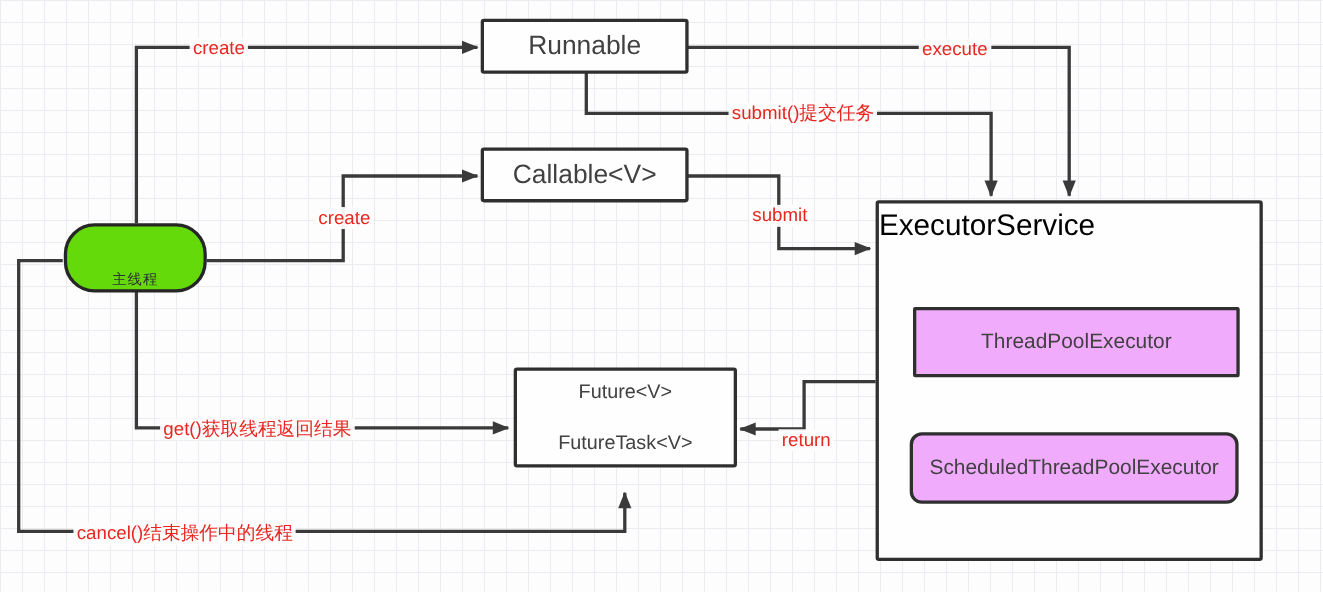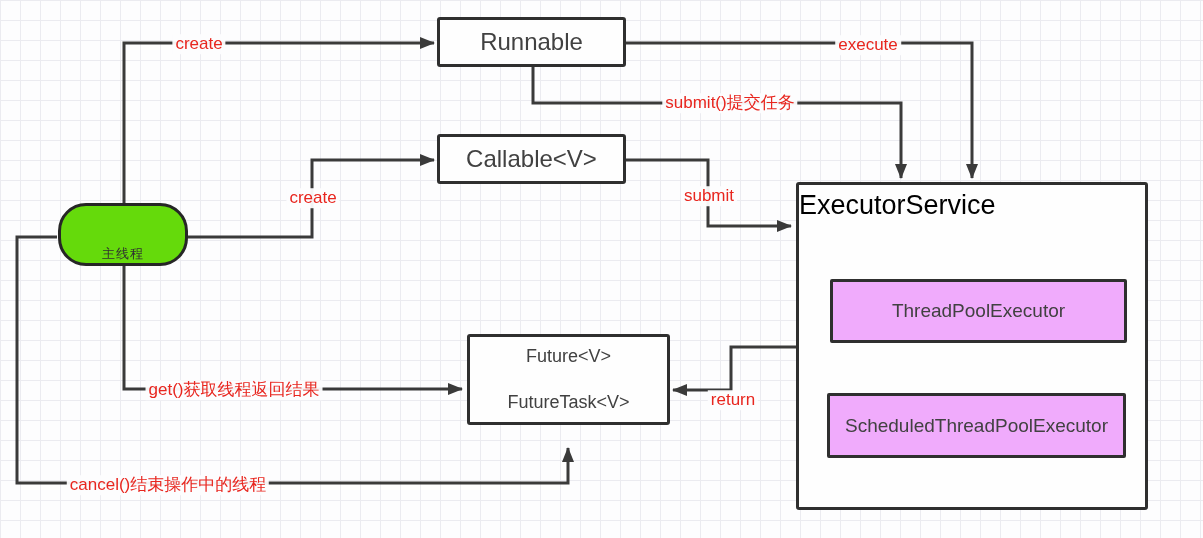--- a/index.html
+++ b/index.html
@@ -57,21 +57,21 @@
   .sub-box{
     position:absolute;
     box-sizing:border-box;
     background:#f0abfc;
     border:3px solid #2f2f2f;
     border-radius:2px;
     display:flex;align-items:center;justify-content:center;
     color:#414141;font-size:19px;
   }
   .sub-tpe{left:31px;top:94px;width:297px;height:64px;}
-  .sub-stpe{left:28px;top:208px;width:299px;height:65px;}
+  .sub-stpe{left:28px;top:208px;width:299px;height:65px;border-radius:11px;}
   .edge-label{
     position:absolute;z-index:3;
     transform:translate(-50%,-50%);
     white-space:nowrap;
     color:#e8261f;
     font-size:17px;
     background:rgba(253,253,254,0.95);
     padding:0 3px;
     line-height:1.15;
   }

